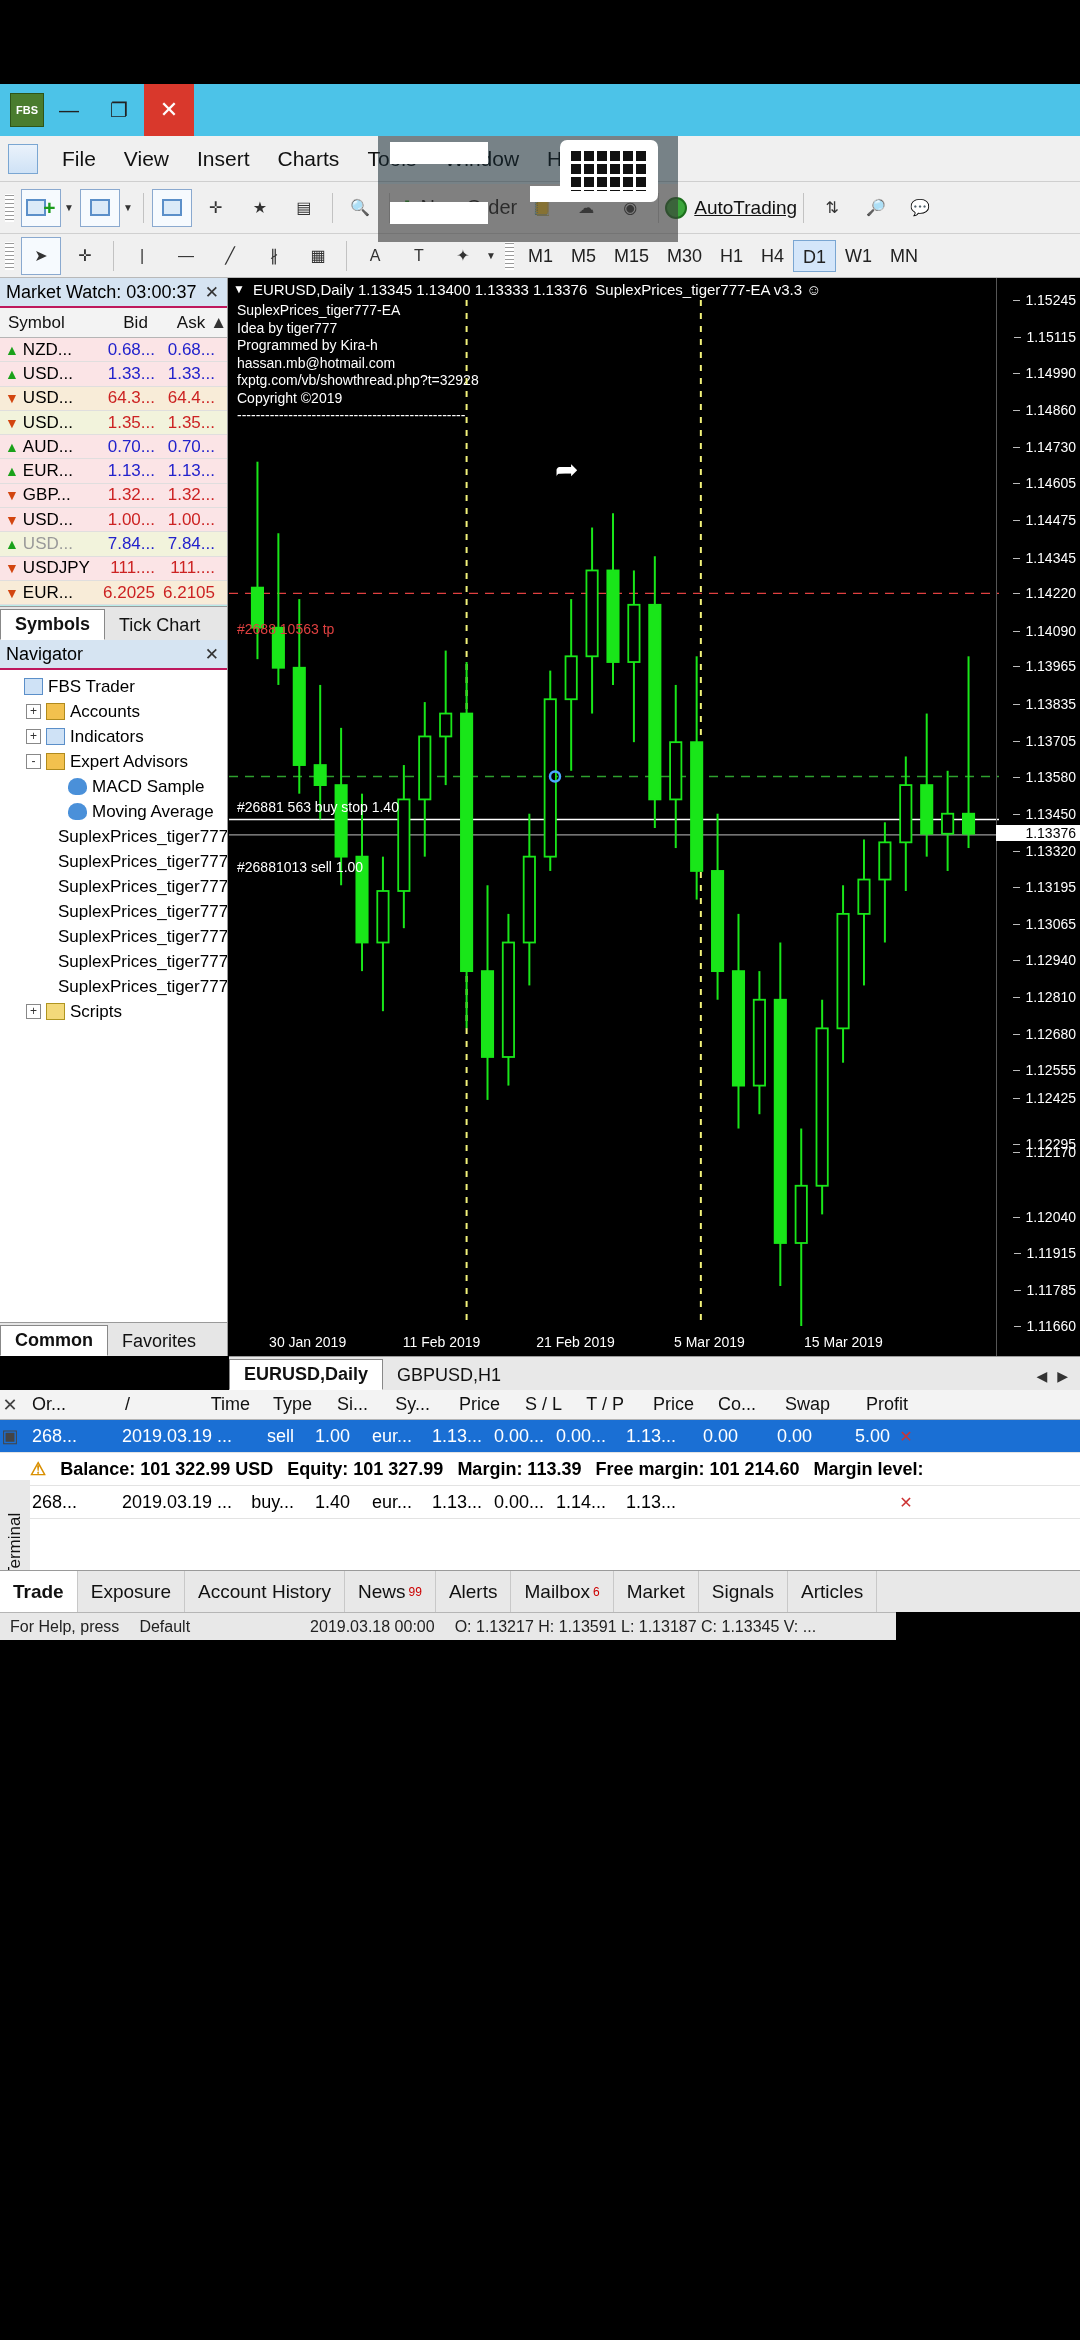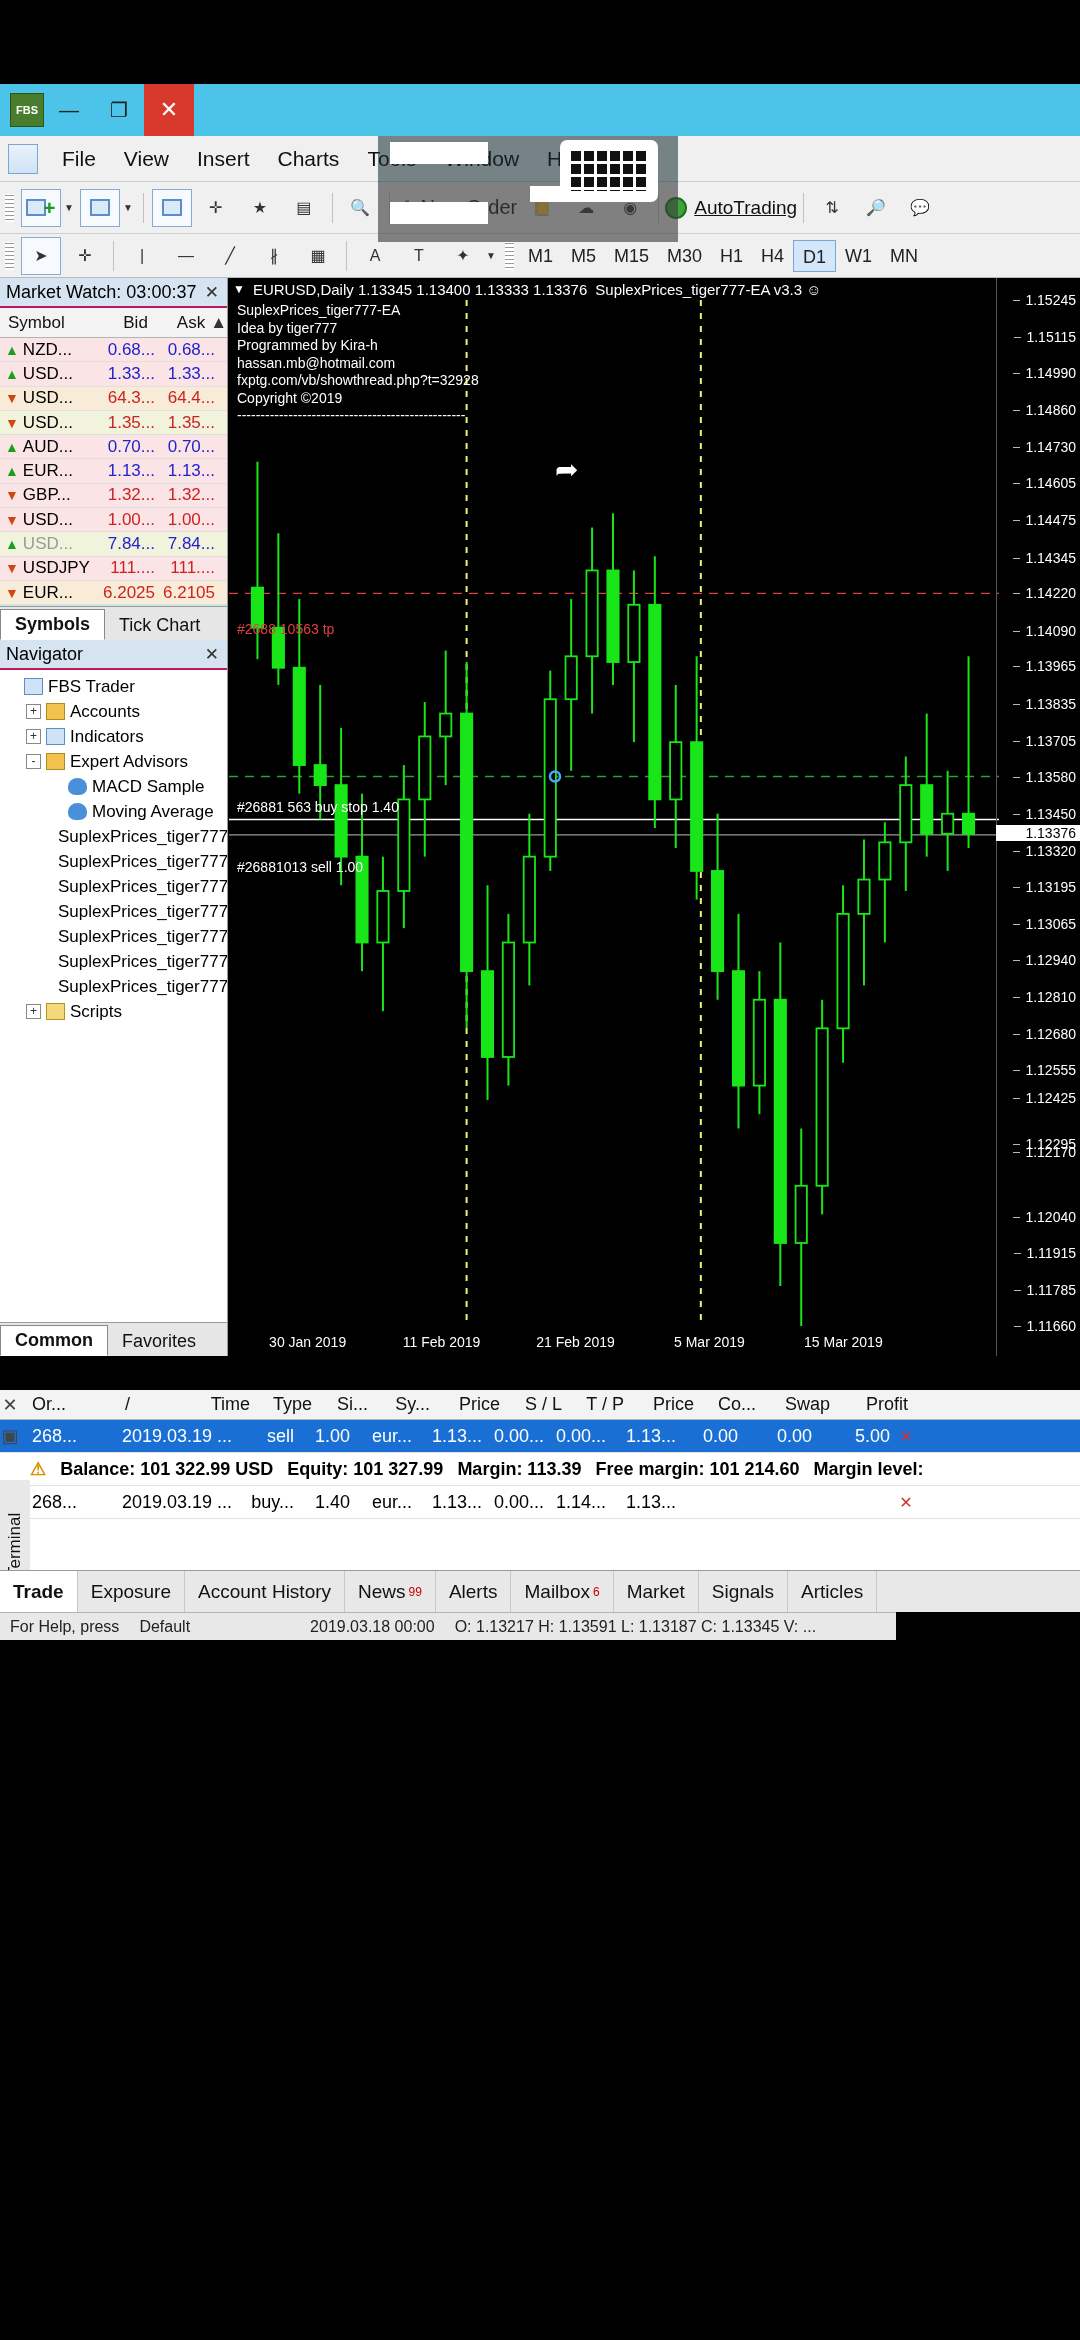--- a/index.html
+++ b/index.html
@@ -622,20 +622,28 @@
         <span style="left: 614.375px;">15 Mar 2019</span>
       </div>
     <div id="annots">
         <div class="lbl" style="left: 8px; top: 342.528px; color: rgb(224, 64, 64);">#2688 10563 tp</div>
         <div class="lbl" style="left: 8px; top: 521.052px; color: rgb(255, 255, 255);">#26881 563 buy stop 1.40</div>
         <div class="lbl" style="left: 8px; top: 580.56px; color: rgb(255, 255, 255);">#26881013 sell 1.00</div>
       </div>
     <div style="position:absolute;left:326px;top:175px;color:#fff;font-size:28px;">➦</div>
   </div>
 
+  <div class="chart-tabs">
+    <div class="ch-tab active">EURUSD,Daily</div>
+    <div class="ch-tab">GBPUSD,H1</div>
+    <div class="ch-nav">
+      <span>◀</span>
+      <span>▶</span>
+    </div>
+  </div>
 
   <div class="terminal">
     <div class="term-head">
       <div class="t-x">✕</div>
       <div class="t-or">Or...</div>
       <div style="width:18px;">/</div>
       <div class="t-time">Time</div>
       <div class="t-type">Type</div>
       <div class="t-size">Si...</div>
       <div class="t-sym">Sy...</div>

